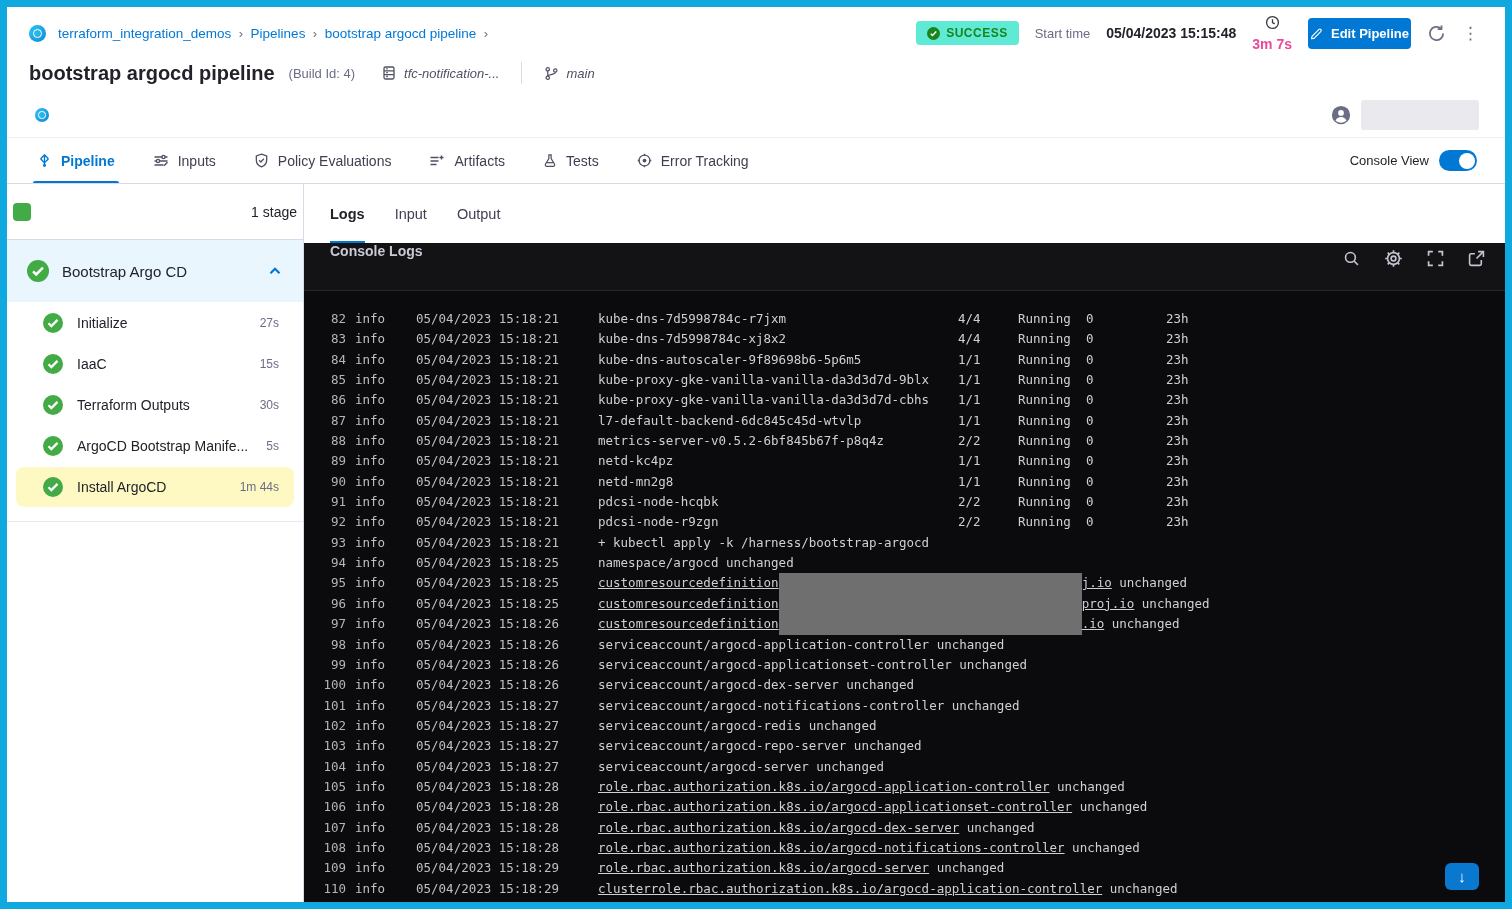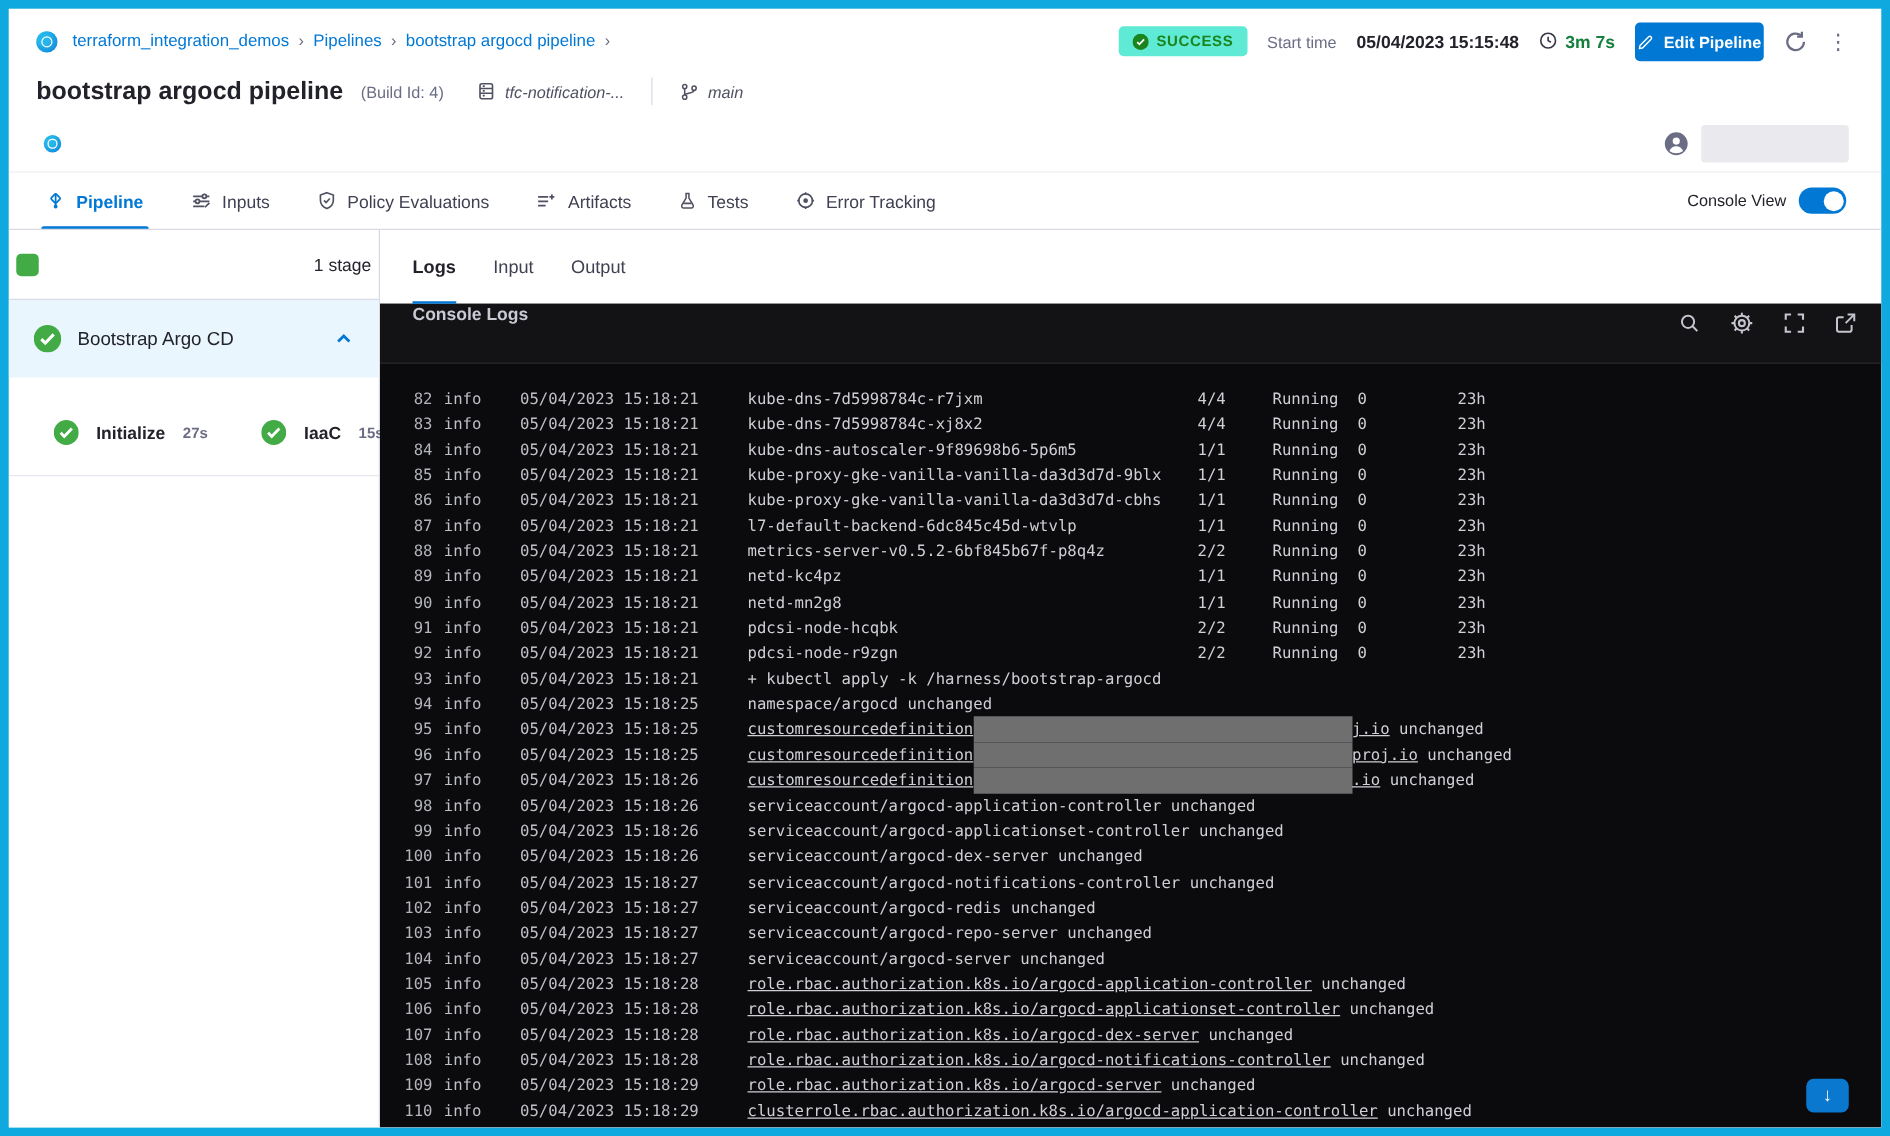--- a/index.html
+++ b/index.html
@@ -15,21 +15,21 @@
   .crumb-logo::after { content:""; position:absolute; left:4px; top:4px; width:7px; height:7px;
      border:1.6px solid #fff; border-radius:50%; }
   .crumb a { color:#0278d5; font-size:13.5px; text-decoration:none; }
   .crumb-sep { color:#6b6d85; font-size:13px; padding:0 3px; }
   .hdr-right { margin-left:auto; display:flex; align-items:center; gap:16px; }
   .badge-success { display:inline-flex; align-items:center; gap:6px; background:#5eead4;
      color:#1b841d; font-size:12px; font-weight:bold; letter-spacing:.5px;
      border-radius:4px; padding:5px 11px; }
   .lbl-grey { color:#6b6d85; font-size:13px;text-align:right; }
   .val-dark { color:#22222a; font-size:14px; font-weight:bold; }
-  .dur { display:inline-flex; align-items:flex-start; gap:6px; color:#15803d; font-size:14px; font-weight:bold; }
+  .dur { display:inline-flex; align-items:center; gap:6px; color:#ec4899; font-size:14px; font-weight:bold;flex-direction:column; }
   .btn-blue { display:inline-flex; align-items:center; gap:8px; background:#0278d5; color:#fff;
      border:none; font-size:13px; font-weight:bold; border-radius:4px; padding:8px 2px; cursor:pointer;
      font-family:"Liberation Sans", sans-serif; }
   .icon-btn { background:none; border:none; color:#6b6d85; cursor:pointer; display:inline-flex; align-items:center; }
   .kebab { font-size:17px; color:#6b6d85; letter-spacing:0; line-height:1; }
 
   .hdr-row2 { height:40px; display:flex; align-items:center; padding:0 22px; gap:12px; }
   .page-title { font-size:20px; font-weight:bold; color:#22222a; }
   .build-id { font-size:13px; color:#6b6d85; margin-left:2px; }
   .meta-item { display:inline-flex; align-items:center; gap:7px; color:#4f5162; font-size:13px;font-style:italic; }
@@ -60,21 +60,21 @@
 
   
   .main { flex:1; display:flex; min-height:0; }
   .sidebar { width:297px; flex:none; border-right:1px solid #d9dae6; display:flex; flex-direction:column; background:#fff; }
   .stage-summary { height:56px; flex:none; border-bottom:1px solid #d9dae6; display:flex; align-items:center; padding:0 6px; }
   .stage-square { width:18px; height:18px; border-radius:4px; background:#42ab45; }
   .stage-count { margin-left:auto; font-size:14px; color:#22222a; }
   .stage-row { height:62px; flex:none; background:#e9f6fd; display:flex; align-items:center; padding:0 20px; gap:13px; cursor:pointer; }
   .stage-name { font-size:15px; color:#22222a; }
   .stage-row .chev { margin-left:auto; display:flex; }
-  .steps { padding:24px 9px 14px 9px; display:flex; flex-direction:row; gap:1px; border-bottom:1px solid #e8e8ef;font-weight:bold; }
+  .steps { padding:1px 9px 14px 9px; display:flex; flex-direction:column; gap:1px; border-bottom:1px solid #e8e8ef; }
   .step { height:40px; border-radius:8px; display:flex; align-items:center; padding:0 15px 0 27px; gap:14px; cursor:pointer; }
   .step.selected { background:#fef9c3; }
   .step-name { font-size:14px; color:#22222a; }
   .step-duration { margin-left:auto; font-size:12px; color:#6b6d85; }
   .check-circle { display:inline-flex; }
 
   
   .log-panel { flex:1; display:flex; flex-direction:column; min-width:0; background:#fff; }
   .log-tabs { height:59px; flex:none; display:flex; align-items:stretch; padding-left:26px; gap:30px; }
   .log-tab { display:flex; align-items:center; font-size:14.5px; color:#3f4152; position:relative; cursor:pointer; }

